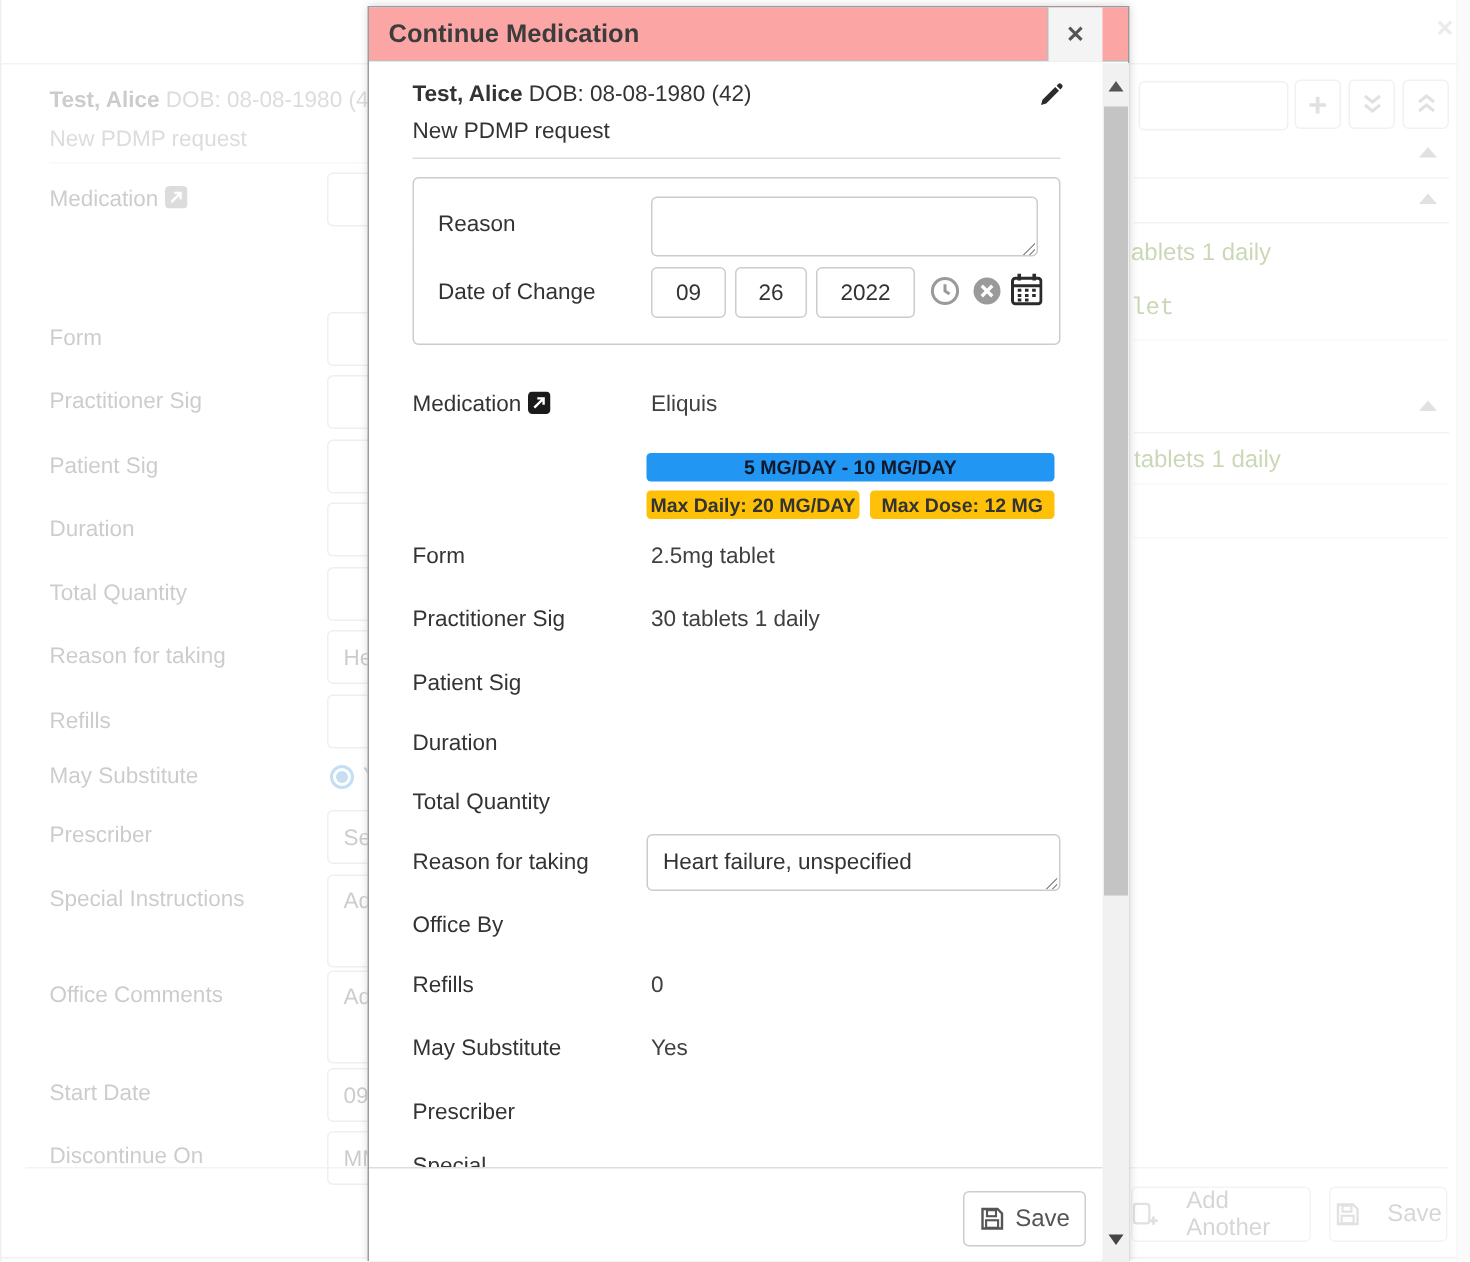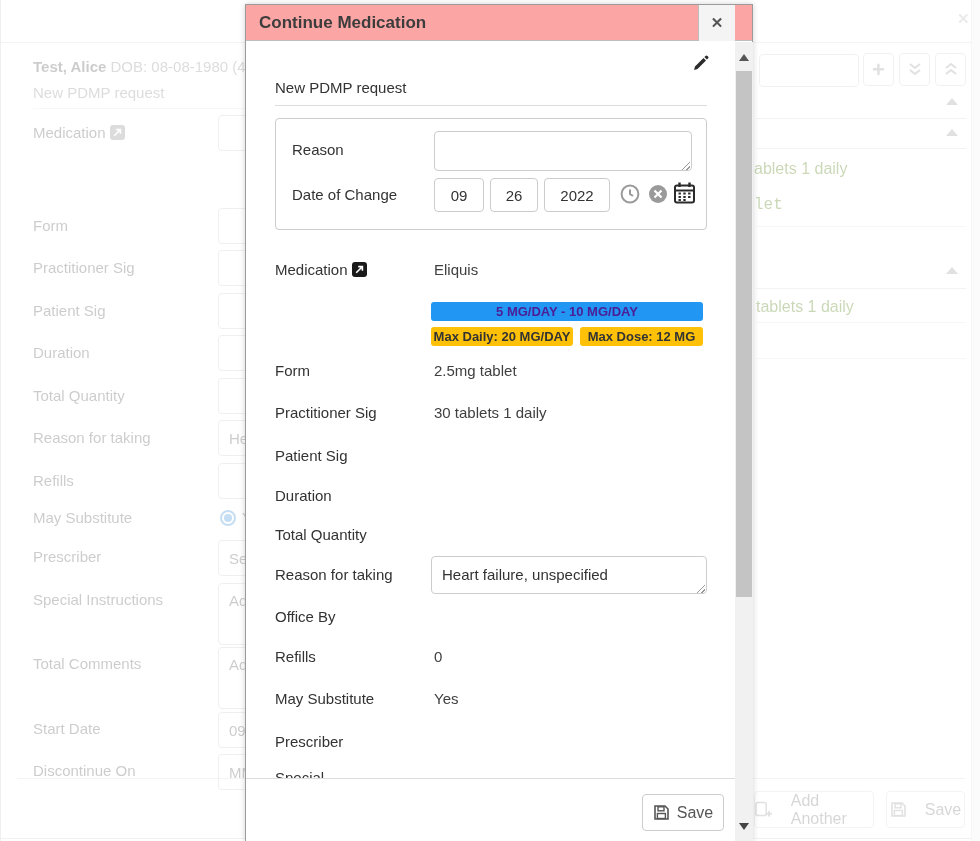--- a/index.html
+++ b/index.html
@@ -54,21 +54,21 @@
     font-family:"Liberation Sans",sans-serif; font-size:15px; color:#333; padding:9px 10px; resize:none; overflow:hidden; }
   .resize-handle { position:absolute; width:9px; height:9px;
     background:repeating-linear-gradient(-45deg, transparent, transparent 2px, #9a9a9a 2px, #9a9a9a 3px);
     clip-path:polygon(100% 0, 100% 100%, 0 100%); }
   .date-input { position:absolute; top:59px; height:34px; border:1px solid #ccc; border-radius:4px;
     text-align:center; font-family:"Liberation Sans",sans-serif; font-size:15px; color:#333; }
   .icon-btn { position:absolute; cursor:pointer; background:none; border:none; padding:0; line-height:0; }
 
   .badge { position:absolute; height:19px; border-radius:3px; display:flex; align-items:center;
     justify-content:center; font-size:13px; font-weight:bold; }
-  .badge-blue { color:#4c1d95; }
+  .badge-blue { color:#0f172a; }
   .badge-yellow { color:#333; }
 
   #modal-footer { position:absolute; left:0; top:773px; width:489px; height:64px; background:#fff;
     border-top:1px solid #ddd; }
   #modal-save-btn { position:absolute; left:396px; top:15px; width:82px; height:37px; background:#fff;
     border:1px solid #ccc; border-radius:4px; display:flex; align-items:center; justify-content:center;
     gap:7px; font-size:16px; color:#555; cursor:pointer; }
 
   
   #m-scroll-track { position:absolute; left:489px; top:37px; width:18px; height:799px; background:#f1f1f1; }
@@ -117,21 +117,21 @@
     <div class="abs bg-label" style="left:32px; top:509px;">May Substitute</div>
     <div class="abs" style="left:219px; top:510px; width:16px; height:16px; border-radius:50%;
          border:2px solid #3d8fd6; display:flex; align-items:center; justify-content:center;">
       <div style="width:8px; height:8px; border-radius:50%; background:#3d8fd6;"></div>
     </div>
     <div class="abs bg-label" style="left:241px; top:509px;">Y</div>
     <div class="abs bg-label" style="left:32px; top:548px;">Prescriber</div>
     <input class="bg-input" style="top: 540px;" value="Se">
     <div class="abs bg-label" style="left:32px; top:591px;">Special Instructions</div>
     <textarea class="bg-input" style="top: 583px; height: 62px;">Ad</textarea>
-    <div class="abs bg-label" style="left:32px; top:655px;">Total Comments</div>
+    <div class="abs bg-label" style="left:32px; top:655px;">Office Comments</div>
     <textarea class="bg-input" style="top: 647px; height: 62px;">Ad</textarea>
     <div class="abs bg-label" style="left:32px; top:720px;">Start Date</div>
     <input class="bg-input" style="top: 712px;" value="09">
     <div class="abs bg-label" style="left:32px; top:762px;">Discontinue On</div>
     <input class="bg-input" style="top: 754px;" value="MM">
 
     <div class="abs thin-line" style="left:16px; top:778px; width:948px; background:#d8d8d8;"></div>
 
     <input class="abs" style="left: 758px; top: 54px; width: 100px; height: 33px; border: 1px solid rgb(208, 208, 208); border-radius: 4px; font-family: &quot;Liberation Sans&quot;, sans-serif; font-size: 15px; padding: 0px 8px;">
     <div class="rt-btn" style="left:862px; font-size:22px; color:#999;">
@@ -183,20 +183,24 @@
   <div id="overlay"></div>
 
   <div id="modal">
     <div id="modal-header">
       <div id="modal-title">Continue Medication</div>
       <div id="modal-close">✕</div>
     </div>
 
     <div id="modal-content">
 
+      <div class="m-label" style="top:13px;">
+        <b>Test, Alice</b>
+        <span>DOB: 08-08-1980 (42)</span>
+      </div>
       <button class="icon-btn" style="left:446px; top:14px;">
         <svg width="17" height="17" viewBox="0 0 17 17">
           <path d="M2 15 L3 11.5 L11.5 3 L14 5.5 L5.5 14 Z" fill="#2b2b2b"></path>
           <path d="M12.4 2.1 L14.9 4.6 L16 3.5 a1.4 1.4 0 0 0 0-2 l-0.5-0.5 a1.4 1.4 0 0 0-2 0 Z" fill="#2b2b2b"></path>
         </svg>
       </button>
       <div class="m-label" style="top:38px;">New PDMP request</div>
       <div class="m-divider" style="top:64px;"></div>
 
       <div id="reason-panel">

